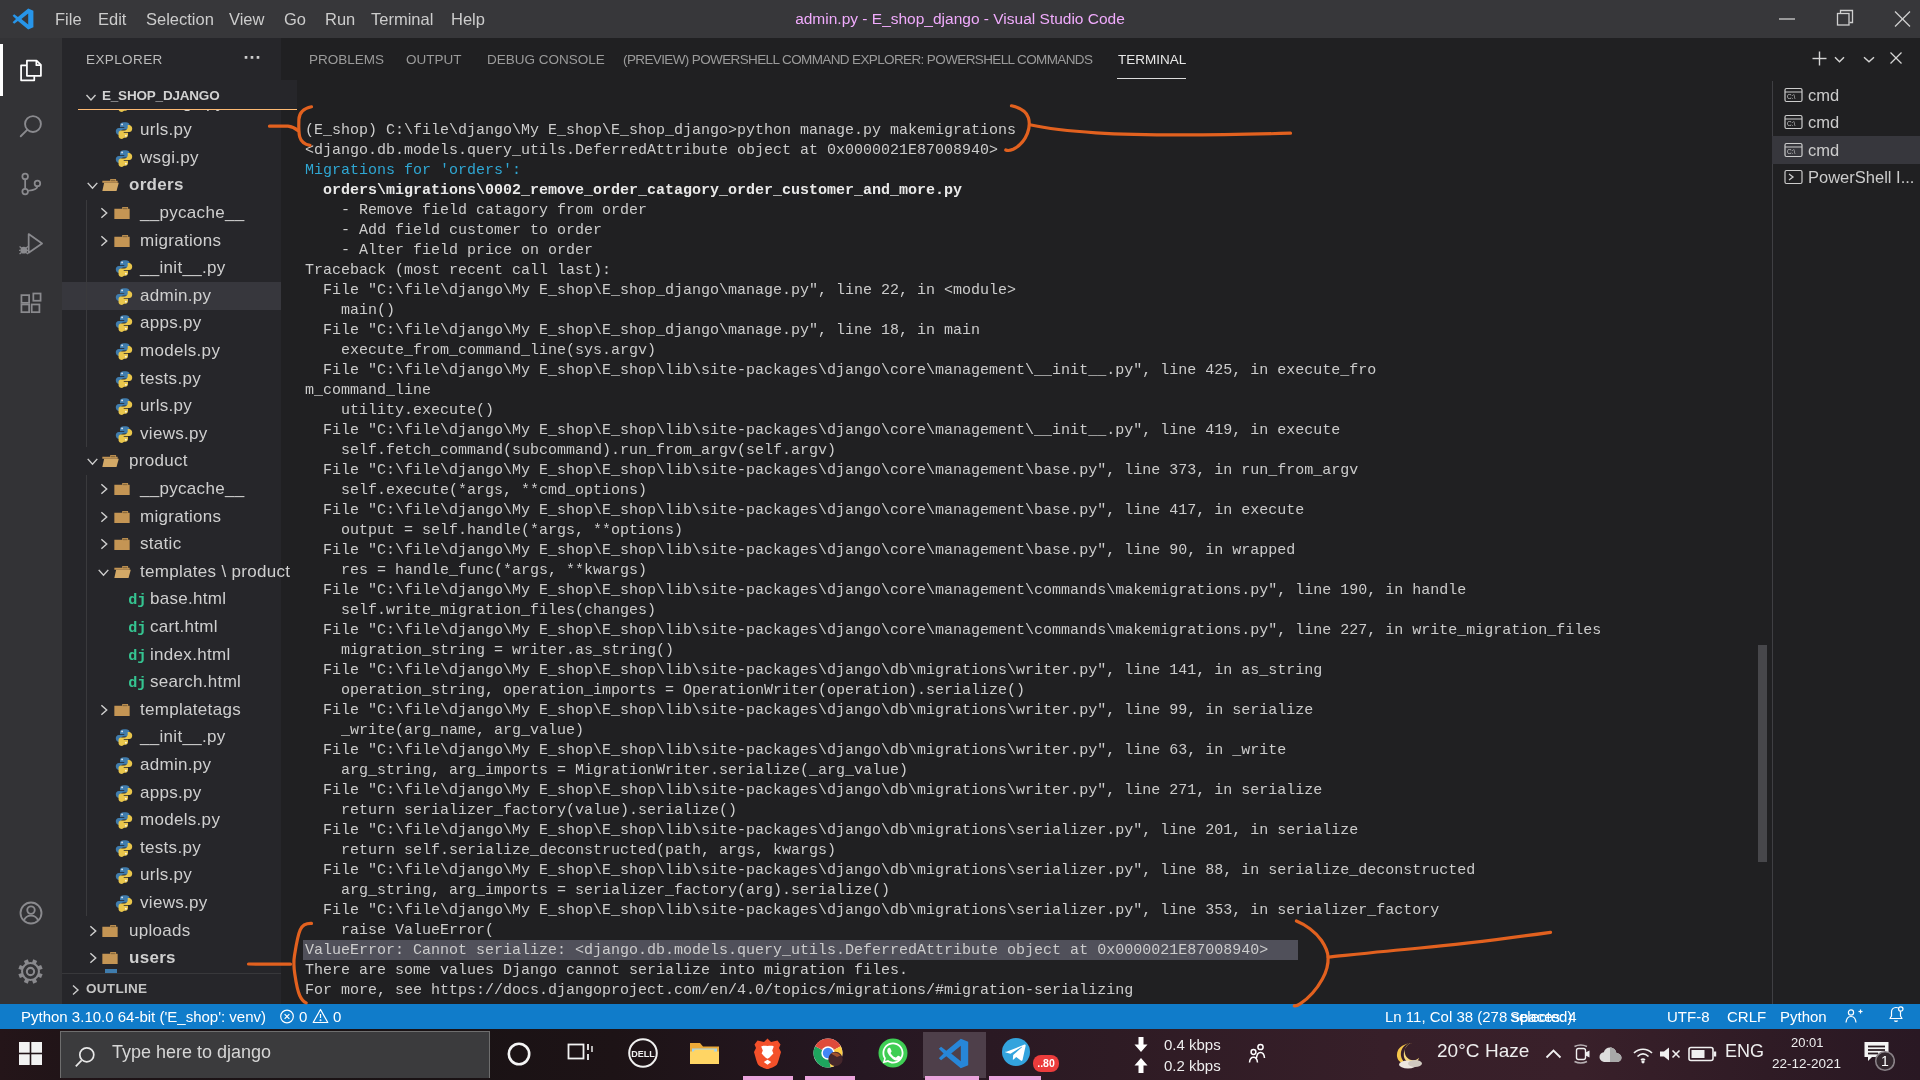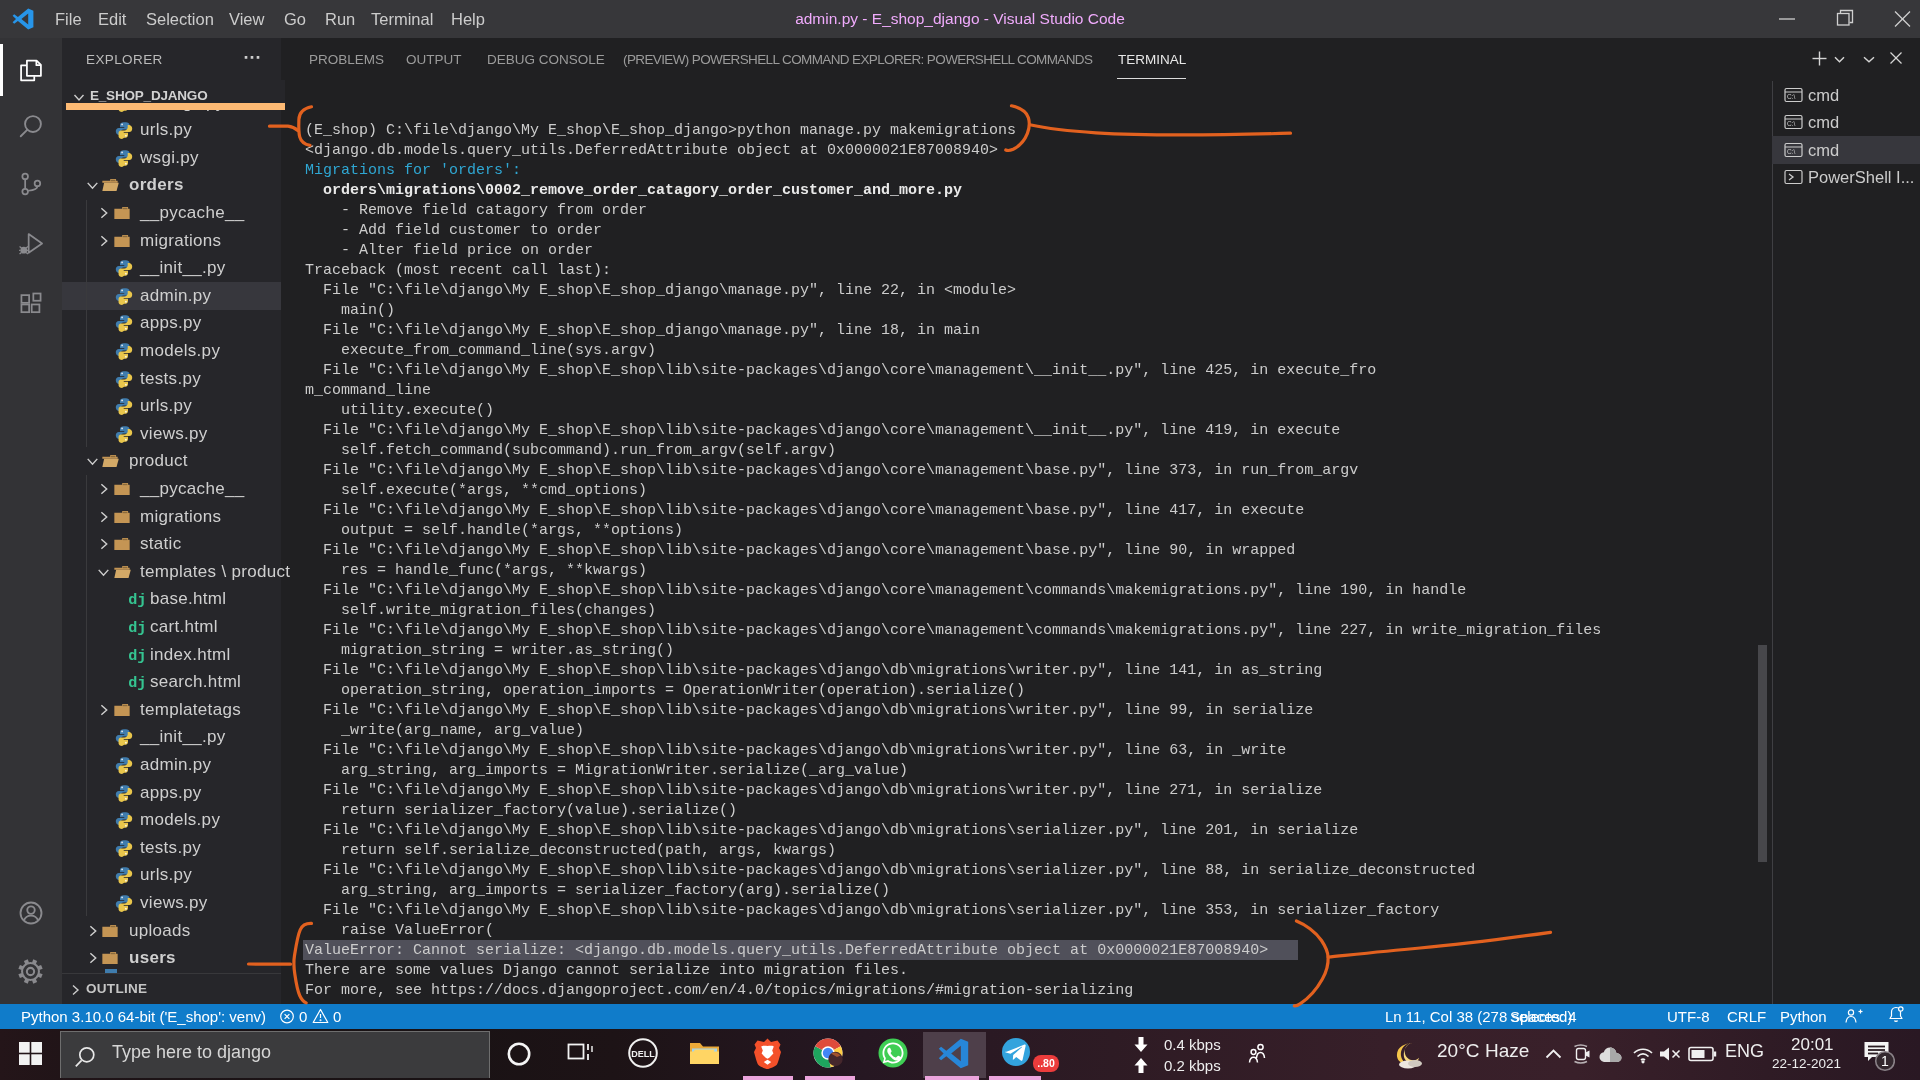--- a/index.html
+++ b/index.html
@@ -398,21 +398,21 @@
         <polyline points="6,3.5 11,8 6,12.5" fill="none" stroke="#cccccc" stroke-width="1.4"></polyline>
       </svg>
       <svg class="ticon" style="left:39px" width="18" height="18" viewBox="0 0 16 16">
         <path d="M1.2 4.2 L8.2 4.2 L8.2 2.6 L13.4 2.6 L13.4 4.2 L14.8 4.2 L14.8 13.4 L1.2 13.4 Z" fill="#c49554"></path>
         <rect x="8.8" y="3.4" width="4" height="1.2" fill="#8a6a3c"></rect>
       </svg>
       <div class="tlabel" style="left:67px">users</div>
     </div>
     <div class="abs" style="left:85.5px;top:200px;width:1px;height:247px;background:#3a3a3d"></div>
     <div class="abs" style="left:85.5px;top:475px;width:1px;height:441px;background:#3a3a3d"></div>
-    <div class="abs" style="left:66px;top:80px;width:219px;height:30px;background:#26262a;border-bottom:7px solid #fdba74">
+    <div class="abs" style="left:78px;top:80px;width:219px;height:30px;background:#26262a;border-bottom:1px solid #fdba74">
       <svg style="position:absolute;left:5px;top:9px" width="16" height="16" viewBox="0 0 16 16">
         <polyline points="3.5,6 8,11 12.5,6" fill="none" stroke="#cccccc" stroke-width="1.4"></polyline>
       </svg>
       <div style="position:absolute;left:24px;top:8px;font-size:13.5px;font-weight:bold;color:#d2d2d2;letter-spacing:-0.2px">E_SHOP_DJANGO</div>
     </div>
     <div class="abs" style="left:105px;top:968.5px;width:12px;height:4px;background:#3f7cad"></div>
     <div class="abs" style="left:62px;top:973px;width:219px;height:31px;background:#26262a;border-top:1px solid #38383b">
       <svg style="position:absolute;left:5px;top:8px" width="16" height="16" viewBox="0 0 16 16">
         <polyline points="6,3.5 11,8 6,12.5" fill="none" stroke="#cccccc" stroke-width="1.4"></polyline>
       </svg>
@@ -702,21 +702,21 @@
       </g>
     </svg>
     <svg class="abs" style="left:1688px;top:1046px;" width="29" height="16" viewBox="0 0 29 16">
       <g>
         <rect x="1" y="1.5" width="24" height="13" rx="2" fill="none" stroke="#f0f0f0" stroke-width="1.6"></rect>
         <rect x="25.8" y="5.5" width="2.4" height="5" fill="#f0f0f0"></rect>
         <rect x="3.5" y="4" width="13" height="8" fill="#f0f0f0"></rect>
       </g>
     </svg>
     <div class="tbtxt" style="left:1725px;top:1041px;font-size:18px">ENG</div>
-    <div class="tbtxt" style="left:1791px;top:1035px;font-size:17px">20:01</div>
+    <div class="tbtxt" style="left:1791px;top:1035px;font-size:13px">20:01</div>
     <div class="tbtxt" style="left:1772px;top:1056px;font-size:13.5px">22-12-2021</div>
     <svg class="abs" style="left:1863px;top:1040px;" width="32" height="32" viewBox="0 0 32 32">
       <g>
         <path d="M1.5 2 L25.5 2 L25.5 17 L9 17 L5 21 L5 17 L1.5 17 Z" fill="#f5f5f5"></path>
         <line x1="5" y1="6.5" x2="22" y2="6.5" stroke="#2a1c22" stroke-width="1.8"></line>
         <line x1="5" y1="10" x2="22" y2="10" stroke="#2a1c22" stroke-width="1.8"></line>
         <line x1="5" y1="13.5" x2="15" y2="13.5" stroke="#2a1c22" stroke-width="1.8"></line>
         <circle cx="22" cy="21" r="9.3" fill="#33282e" stroke="#8a8288" stroke-width="1.6"></circle>
         <text x="22" y="26" text-anchor="middle" font-size="14px" fill="#fff" font-family="Liberation Sans">1</text>
       </g>

